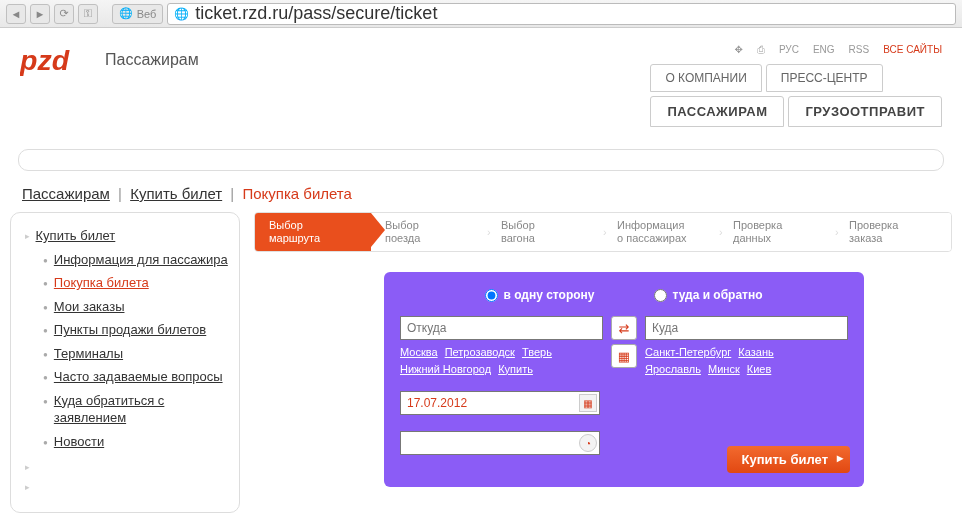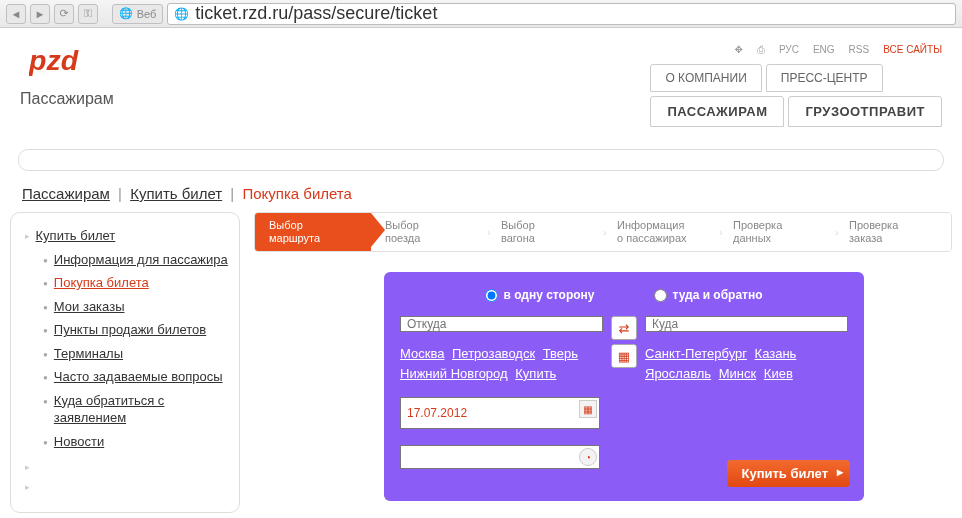--- a/index.html
+++ b/index.html
@@ -7,21 +7,21 @@
 
 
 .browser-bar { height: 28px; background: linear-gradient(#f5f5f5, #e8e8e8); border-bottom: 1px solid #ccc; display: flex; align-items: center; padding: 0 6px; gap: 4px; }
 .nav-btn { width: 20px; height: 20px; background: #e8e8e8; border: 1px solid #c0c0c0; border-radius: 3px; display: flex; align-items: center; justify-content: center; cursor: pointer; color: #888; font-size: 11px; }
 .url-wrap { flex: 1; height: 22px; background: #fff; border: 1px solid #bbb; border-radius: 3px; display: flex; align-items: center; padding: 0 6px; gap: 6px; }
 .url-wrap .globe { font-size: 12px; color: #666; }
 .url-text { font-size: 18px; color: #333; }
 
 
 .header { display: flex; align-items: flex-start; padding: 12px 20px 0; }
-.logo-block { display: flex; align-items: center; gap: 10px; flex-direction: column; }
+.logo-block { display: flex; align-items: center; gap: 10px; }
 .logo-svg { width: 75px; height: 40px; }
 .logo-text { font-size: 16px; color: #555; }
 .header-right { margin-left: auto; }
 .util-links { display: flex; gap: 14px; font-size: 10px; color: #999; justify-content: flex-end; padding: 4px 0 8px; }
 .util-links span { cursor: pointer; }
 .util-links .redlink { color: #d63a1a; }
 .nav-tabs { display: flex; gap: 4px; text-align: right; }
 .nav-tab { border: 1px solid #ccc; background: #fff; padding: 6px 14px; font-size: 12px; color: #666; cursor: pointer; border-radius: 3px 3px 0 0; }
 .nav-tabs2 { display: flex; gap: 4px; margin-top: 4px; }
 .nav-tab2 { border: 1px solid #ccc; background: #fff; padding: 7px 16px; font-size: 13px; color: #444; cursor: pointer; border-radius: 3px 3px 0 0; font-weight: bold; letter-spacing: 0.5px; }
@@ -61,29 +61,29 @@
 .step .line2 { display: block; }
 .step .arrow-sep { position: absolute; right: -8px; top: 0; bottom: 0; width: 8px; color: #ddd; display: flex; align-items: center; z-index: 1; }
 
 
 .panel { background: #8b5cf6; border-radius: 6px; padding: 16px; max-width: 480px; margin-left: 130px; position: relative; }
 .trip-type { display: flex; gap: 60px; justify-content: center; margin-bottom: 14px; color: #fff; font-size: 12px; font-weight: bold; }
 .trip-type label { display: flex; align-items: center; gap: 5px; cursor: pointer; }
 
 .from-to { display: flex; align-items: flex-start; gap: 8px; margin-bottom: 14px; }
 .field-col { flex: 1; }
-.field-input { width: 100%; height: 16px; border: 1px solid #777; padding: 0 6px; font-size: 12px; color: #888; background: #fff; }
-.field-links { margin-top: 12px; font-size: 13px; line-height: 1.5; }
+.field-input { width: 100%; height: 24px; border: 1px solid #777; padding: 0 6px; font-size: 12px; color: #888; background: #fff; }
+.field-links { margin-top: 4px; font-size: 11px; line-height: 1.5; }
 .field-links a { color: #fff; text-decoration: underline; margin-right: 4px; }
 .mid-icons { display: flex; flex-direction: column; gap: 4px; }
 .mid-btn { width: 26px; height: 24px; background: #fff; border: 1px solid #aaa; border-radius: 3px; display: flex; align-items: center; justify-content: center; cursor: pointer; color: #d63a1a; font-size: 13px; }
 
 .date-row { display: flex; gap: 8px; margin-bottom: 16px; }
 .date-col { position: relative; width: 200px; }
-.date-input { width: 100%; height: 32px; border: 1px solid #777; padding: 0 6px; font-size: 12px; color: #d63a1a; background: #fff; }
+.date-input { width: 100%; height: 24px; border: 1px solid #777; padding: 0 6px; font-size: 12px; color: #d63a1a; background: #fff; }
 .date-icon { position: absolute; right: 3px; top: 3px; width: 18px; height: 18px; background: #f3f3f3; border: 1px solid #ccc; display: flex; align-items: center; justify-content: center; font-size: 10px; color: #d63a1a; cursor: pointer; }
 
 .time-col { position: relative; width: 200px; }
 .time-input { width: 100%; height: 24px; border: 1px solid #777; padding: 0 6px; background: #fff; }
 .time-icon { position: absolute; right: 3px; top: 3px; width: 18px; height: 18px; background: #f3f3f3; border: 1px solid #ccc; display: flex; align-items: center; justify-content: center; font-size: 10px; color: #d63a1a; cursor: pointer; border-radius: 50%; }
 
 .buy-btn { position: absolute; right: 14px; bottom: 14px; background: linear-gradient(#f26a2e, #e24812); color: #fff; border: none; padding: 6px 22px 6px 14px; font-size: 13px; font-weight: bold; border-radius: 4px; cursor: pointer; }
 .buy-btn::after { content: '▸'; position: absolute; right: 7px; top: 5px; color: #fff; font-size: 12px; }
 </style>
 </head>

